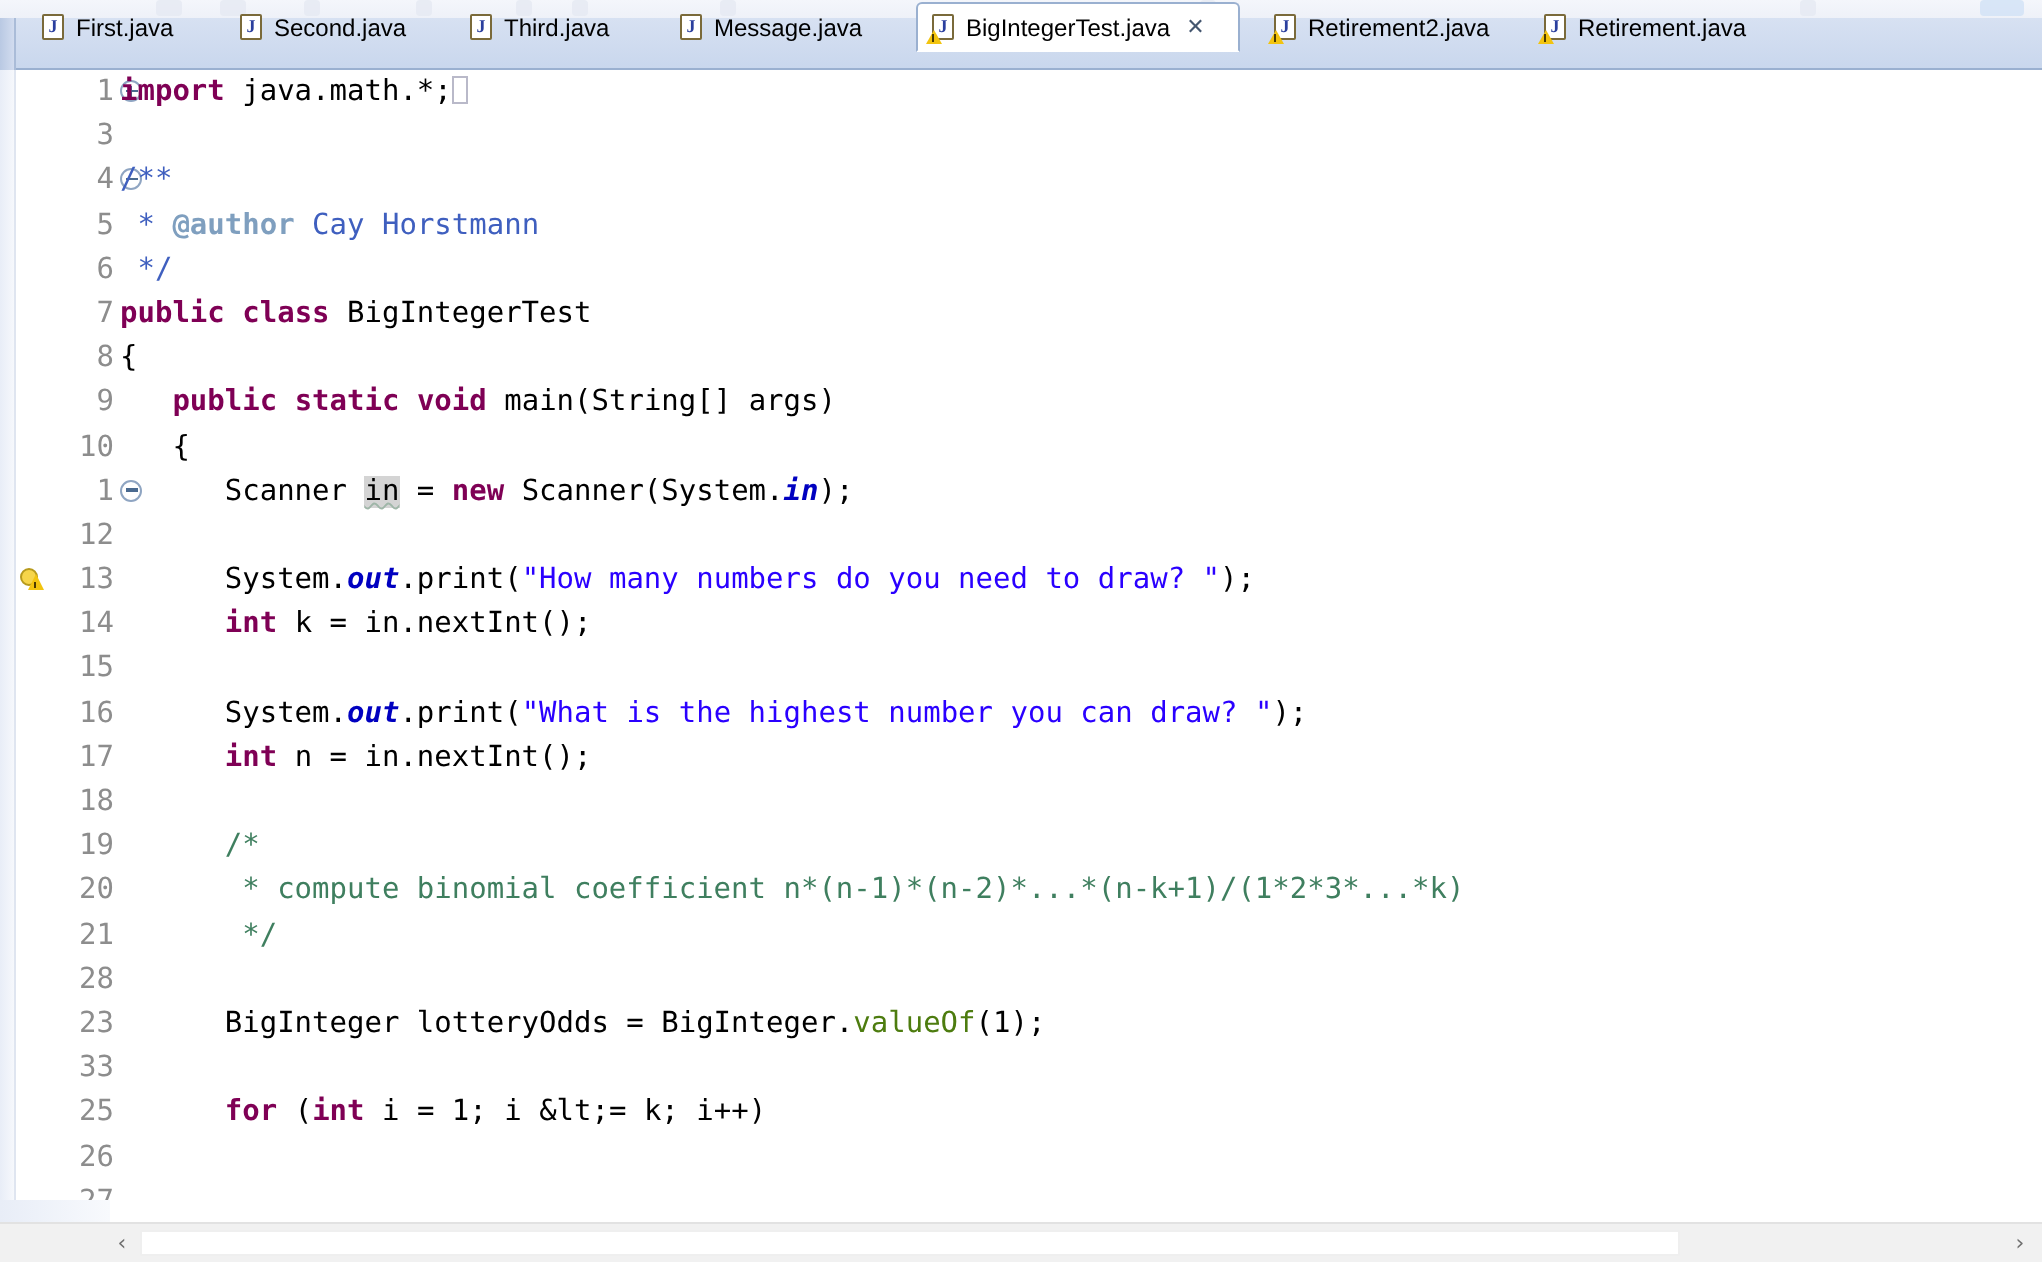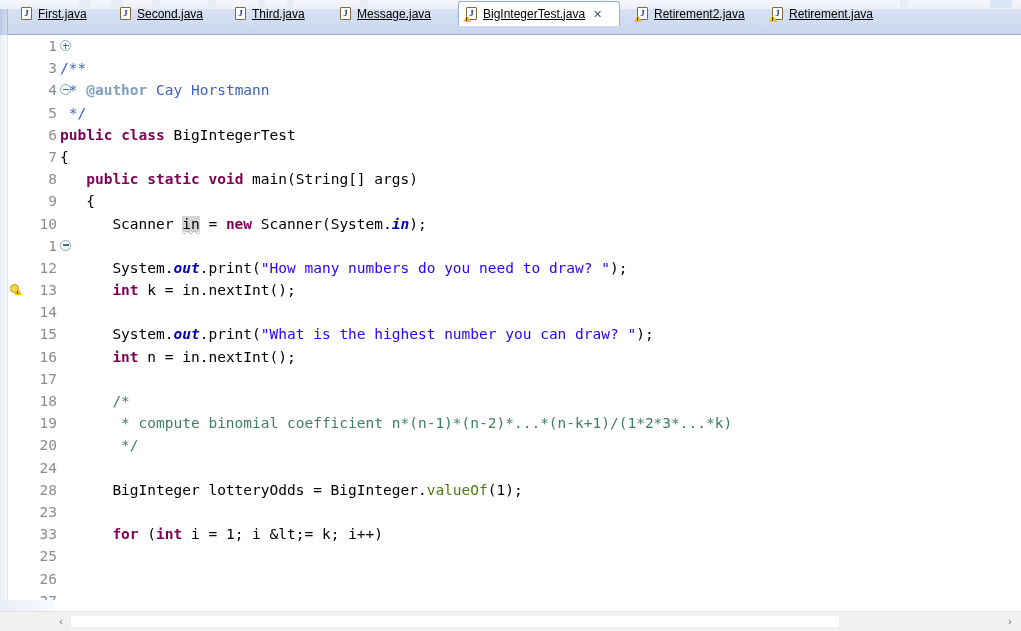--- a/index.html
+++ b/index.html
@@ -46,21 +46,21 @@
   .tab.inactive{
     background:transparent;
   }
   .tab.active{
     top:1px;height:25px;
     background:#ffffff;
     border:1px solid #9ab0d0;
     border-bottom:1px solid #ffffff;
     border-radius:3px 3px 0 0;
   }
-  .tab .label{line-height:14px;text-decoration:underline;}
+  .tab .label{line-height:14px;}
   .tab .close{
     font-size:11px;color:#44566f;margin-left:3px;line-height:12px;
   }
 
   
   .jicon{
     position:relative;width:13px;height:14px;flex:0 0 13px;
   }
   .jicon .paper{
     position:absolute;left:1px;top:0;width:11px;height:13px;
@@ -298,30 +298,31 @@
         <div class="row"><span class="num">1</span><span class="fold"><span class="circ"></span><span class="h"></span></span></div>
         <div class="row"><span class="num">12</span></div>
         <div class="row"><span class="bulb" style="top: 4px;"><span class="b1"></span><span class="b2"></span><span class="b3"></span></span><span class="num">13</span></div>
         <div class="row"><span class="num">14</span></div>
         <div class="row"><span class="num">15</span></div>
         <div class="row"><span class="num">16</span></div>
         <div class="row"><span class="num">17</span></div>
         <div class="row"><span class="num">18</span></div>
         <div class="row"><span class="num">19</span></div>
         <div class="row"><span class="num">20</span></div>
-        <div class="row"><span class="num">24</span></div>
+        <div class="row"><span class="num">21</span></div>
         <div class="row"><span class="num">28</span></div>
         <div class="row"><span class="num">23</span></div>
         <div class="row"><span class="num">33</span></div>
         <div class="row"><span class="num">25</span></div>
         <div class="row"><span class="num">26</span></div>
         <div class="row"><span class="num">27</span></div>
         <div class="row"><span class="num">28</span></div>
       </div>
     <div class="code-area" id="code-host" title="">
+        <div class="row"><span class="kw">import</span><span class="plain"> java.math.*;</span><span class="caretbox"></span></div>
         <div class="row">&nbsp;</div>
         <div class="row"><span class="jdoc">/**</span></div>
         <div class="row"><span class="jdoc"> * </span><span class="jtag">@author</span><span class="jdoc"> </span><span class="jdoc sq">Cay</span><span class="jdoc"> </span><span class="jdoc sq">Horstmann</span></div>
         <div class="row"><span class="jdoc"> */</span></div>
         <div class="row"><span class="kw">public</span><span class="plain"> </span><span class="kw">class</span><span class="plain"> BigIntegerTest</span></div>
         <div class="row"><span class="plain">{</span></div>
         <div class="row"><span class="plain">   </span><span class="kw">public</span><span class="plain"> </span><span class="kw">static</span><span class="plain"> </span><span class="kw">void</span><span class="plain"> main(String[] args)</span></div>
         <div class="row"><span class="plain">   {</span></div>
         <div class="row"><span class="plain">      Scanner </span><span class="plain occ sqg">in</span><span class="plain"> = </span><span class="kw">new</span><span class="plain"> Scanner(System.</span><span class="fld">in</span><span class="plain">);</span></div>
         <div class="row">&nbsp;</div>

